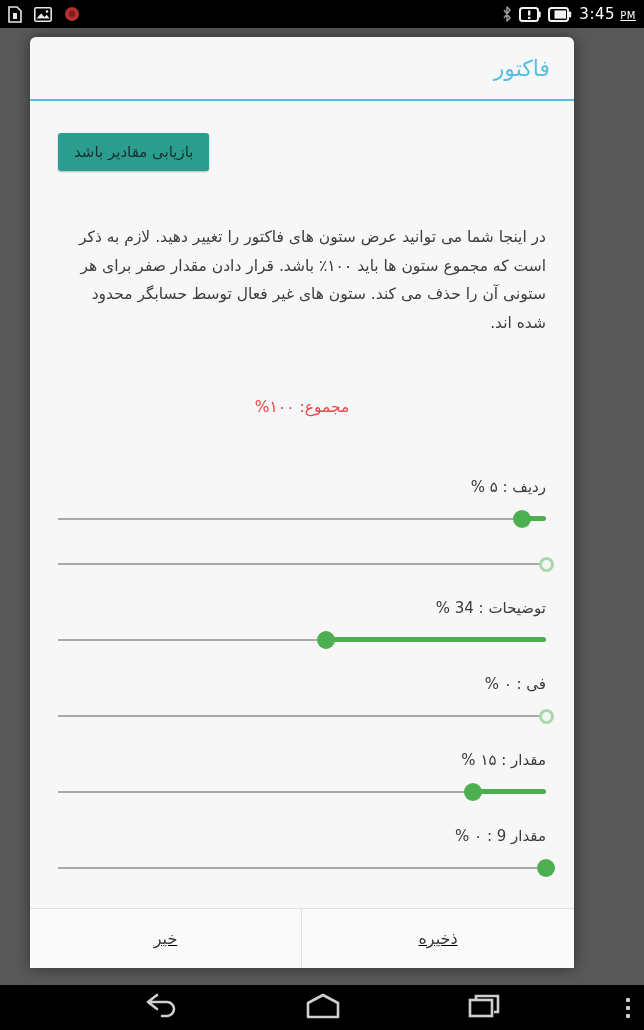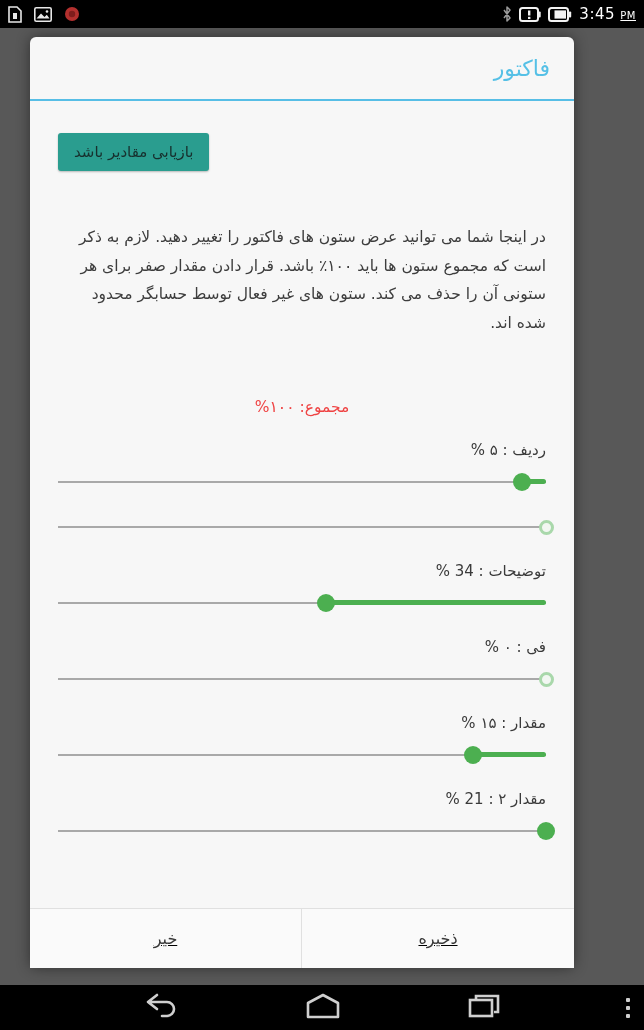--- a/index.html
+++ b/index.html
@@ -50,21 +50,21 @@
   }
   .description {
     margin:52px 28px 0 28px;
     direction:rtl; text-align:right;
     font-size:15.5px; line-height:1.85; color:#3d3d3d;
   }
   .total-line {
     margin-top:60px; text-align:center;
     direction:rtl; font-size:15.5px; color:#ef4444;
   }
-  .sliders { margin-top:25px; padding:0 28px; }
+  .sliders { margin-top:62px; padding:0 28px; }
   .slider-group { margin-bottom:25px; }
   .slider-label {
     direction:rtl; text-align:right;
     font-size:15px; color:#3a3a3a; margin-bottom:13px;
   }
   .slider { position:relative; height:20px; cursor:pointer; }
   .slider .track {
     position:absolute; left:0; right:0; top:50%; height:2px; margin-top:-1px;
     background:#a9a9a9;
   }
@@ -203,21 +203,21 @@
         </div>
         <div class="slider-group">
           <div class="slider-label" dir="rtl">مقدار : ۱۵ %</div>
           <div class="slider">
             <div class="track"></div>
             <div class="fill" style="width: 15%;"></div>
             <div class="thumb" style="right: calc(15% - 9px);"></div>
           </div>
         </div>
         <div class="slider-group">
-          <div class="slider-label" dir="rtl">مقدار ۲ : 21 %</div>
+          <div class="slider-label" dir="rtl">مقدار 9 : ۰ %</div>
           <div class="slider">
             <div class="track"></div>
             <div class="fill" style="width: 0%;"></div>
             <div class="thumb" style="right: calc(0% - 9px);"></div>
           </div>
         </div>
       </div>
   </div>
 
   <div class="dialog-footer">

